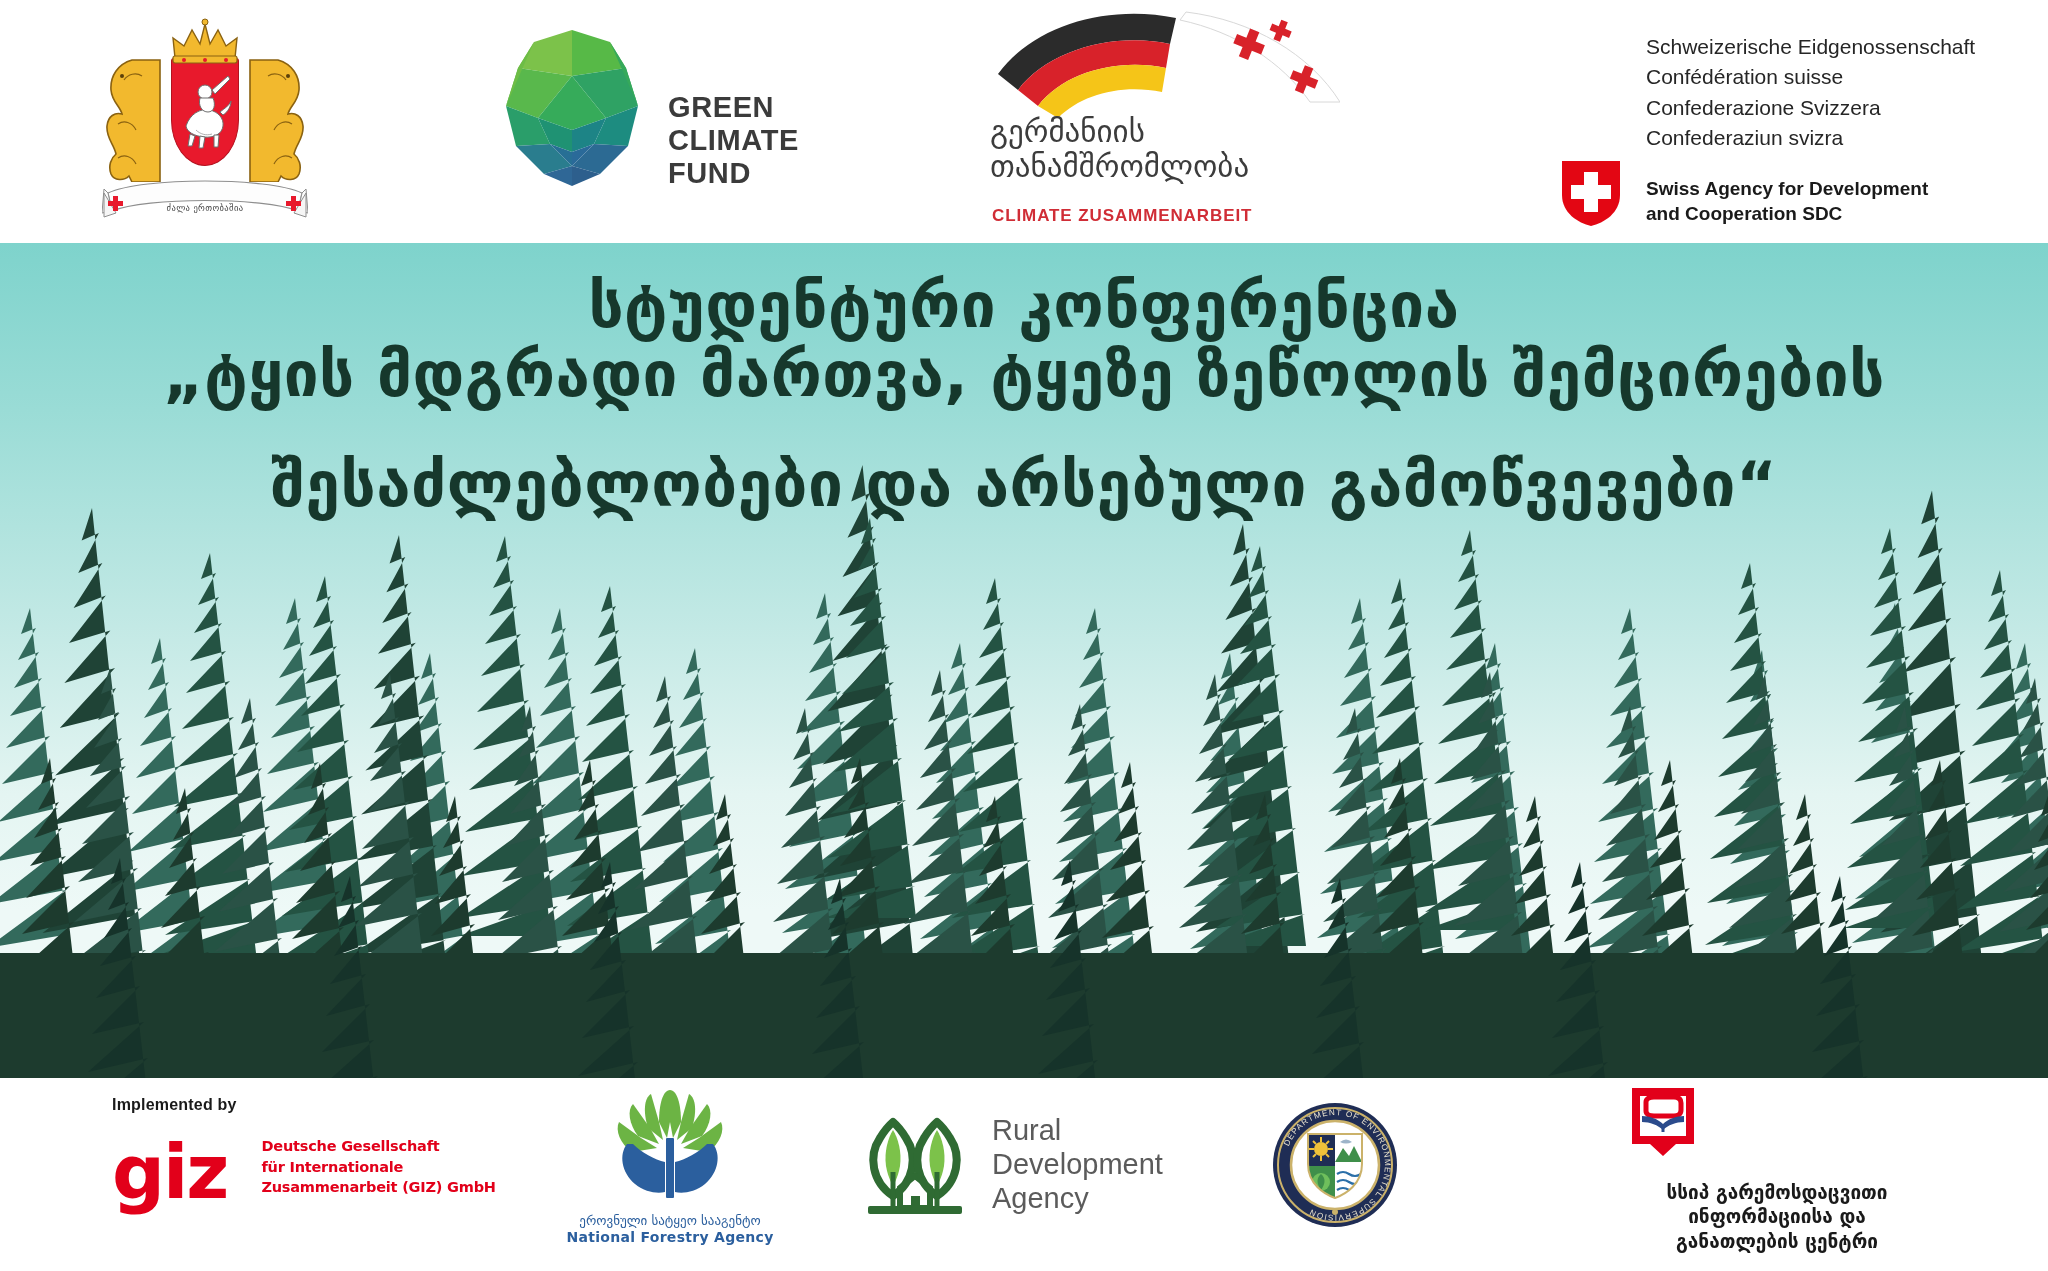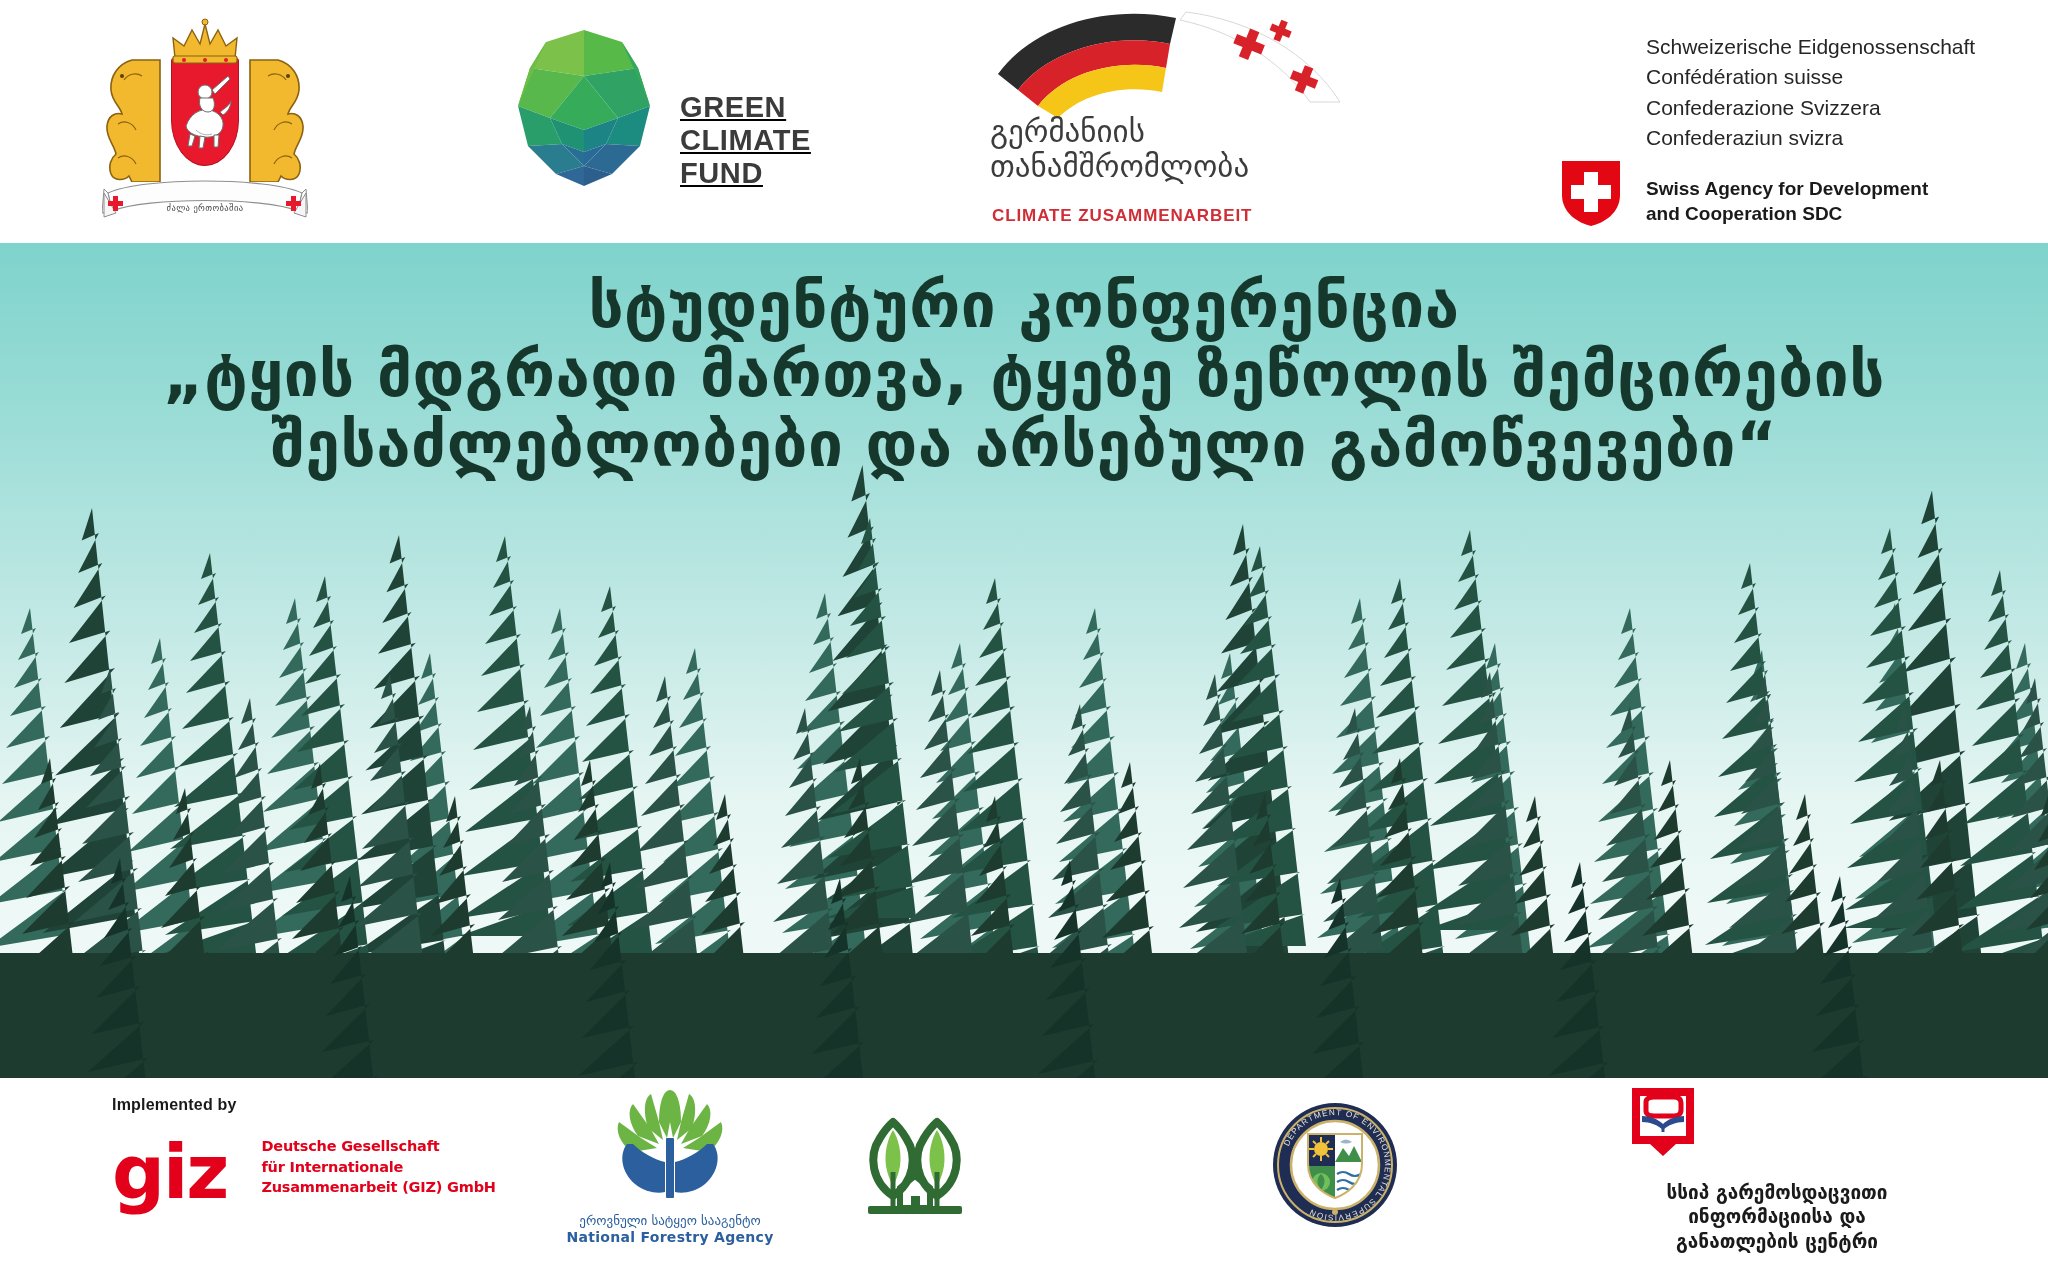--- a/index.html
+++ b/index.html
@@ -44,21 +44,21 @@
     width:206px; height:56px; z-index:6;
   }
   .coa-motto {
     position:absolute; left:50%; bottom:22px; transform:translateX(-50%);
     width:150px; text-align:center; z-index:7;
     font-size:8.5px; color:#3a3a3a; letter-spacing:.4px;
     font-family:"DejaVu Sans", sans-serif; white-space:nowrap;
   }
 
   
-  #gcf { left:510px; top:28px;text-decoration:underline; }
+  #gcf { left:498px; top:28px; }
   .gcf-globe { width:148px; height:162px; position:relative; }
   .gcf-text {
     margin-left:22px; font-size:29px; line-height:1.14; font-weight:700;
     color:#3b3b3b; letter-spacing:.6px;
   }
 
   
   #gercoop { left:980px; top:6px; width:370px; }
   .ger-flag { position:absolute; left:10px; top:4px; width:350px; height:110px; }
   .ger-geo {
@@ -87,21 +87,21 @@
   }
   .banner-title {
     position:absolute; left:0; top:0; width:2048px; z-index:10;
     padding-top:28px; text-align:center;
     font-family:"DejaVu Sans", sans-serif;
     font-weight:700; color:#16382c;
     font-size:62px; line-height:1.12; letter-spacing:.5px;
   }
   .banner-title .l1 { display:block; }
   .banner-title .l2 { display:block; }
-  .banner-title .l3 { display:block; }
+  .banner-title .l3 { display:block;margin-top:40px; }
   .forest { position:absolute; left:0; bottom:0; width:2048px; height:620px; }
 
   
   .bot-strip {
     position:absolute; left:0; top:1078px; width:2048px; height:193px;
     background:#ffffff;
   }
   .bot-slot { position:absolute; }
 
   
@@ -436,20 +436,25 @@
           <path d="M77 20 C82 28 86 42 84 56 C82 68 77 76 77 76 Z"></path>
         </g>
         <g stroke="#2f6b33" stroke-width="5" fill="none">
           <line x1="33" y1="62" x2="33" y2="98"></line>
           <line x1="77" y1="62" x2="77" y2="98"></line>
         </g>
         <path d="M40 98 L40 78 L55 66 L70 78 L70 98 Z" fill="none" stroke="#2f6b33" stroke-width="6"></path>
         <rect x="51" y="86" width="9" height="12" fill="#2f6b33"></rect>
         <rect x="8" y="96" width="94" height="8" rx="2" fill="#2f6b33"></rect>
       </svg>
+      <div class="rda-text">
+        <div>Rural</div>
+        <div>Development</div>
+        <div>Agency</div>
+      </div>
     </div>
 
     <div class="bot-slot" id="des">
       <svg viewBox="0 0 130 130" width="130" height="130">
         <defs>
           <path id="sealArc" d="M 65,65 m -50,0 a 50,50 0 1,1 100,0 a 50,50 0 1,1 -100,0"></path>
         </defs>
         <circle cx="65" cy="65" r="62" fill="#1f2d55"></circle>
         <circle cx="65" cy="65" r="57" fill="none" stroke="#cbb26a" stroke-width="2"></circle>
         <circle cx="65" cy="65" r="44" fill="#ffffff"></circle>

